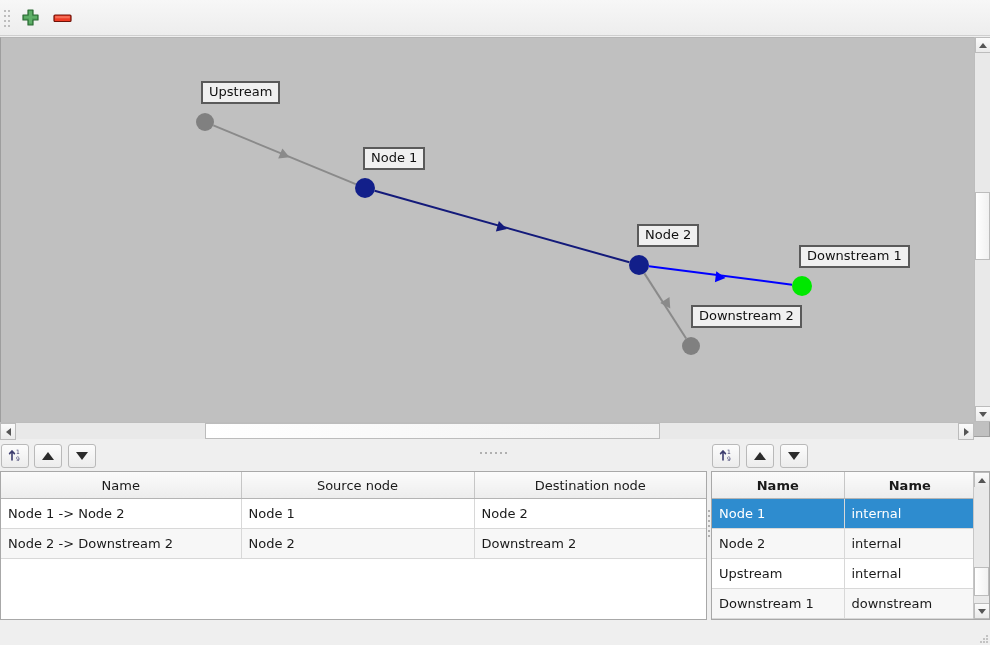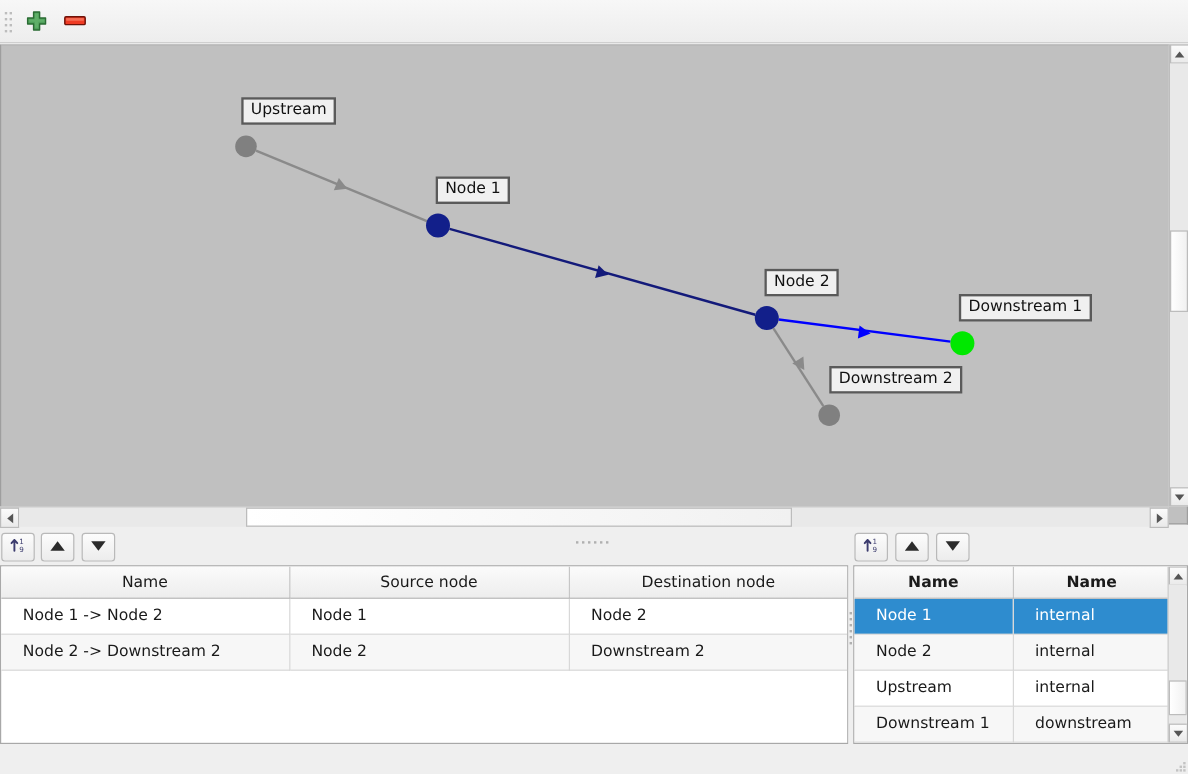--- a/index.html
+++ b/index.html
@@ -130,21 +130,21 @@
     height: 24px;
     color: #1a1a1a;
     cursor: pointer;
   }
   .tbl th:last-child { border-right: none; }
   .tbl.bold-head th { font-weight: bold; }
   .tbl td {
     border-right: 1px solid #d8d8d8;
     border-bottom: 1px solid #d8d8d8;
     height: 29px;
-    padding: 0 18px;
+    padding: 0 7px;
     font-size: 13px;
     white-space: nowrap; overflow: hidden; text-overflow: ellipsis;
   }
   .tbl td:last-child { border-right: none; }
   .tbl tbody tr:nth-child(odd)  td { background: #ffffff; }
   .tbl tbody tr:nth-child(even) td { background: #f7f7f7; }
   .tbl tbody tr.selected td { background: #2e8ccf; color: #ffffff; }
 
   .vscroll-table {
     position: absolute; right: 0; top: 0; width: 16px; bottom: 0;

